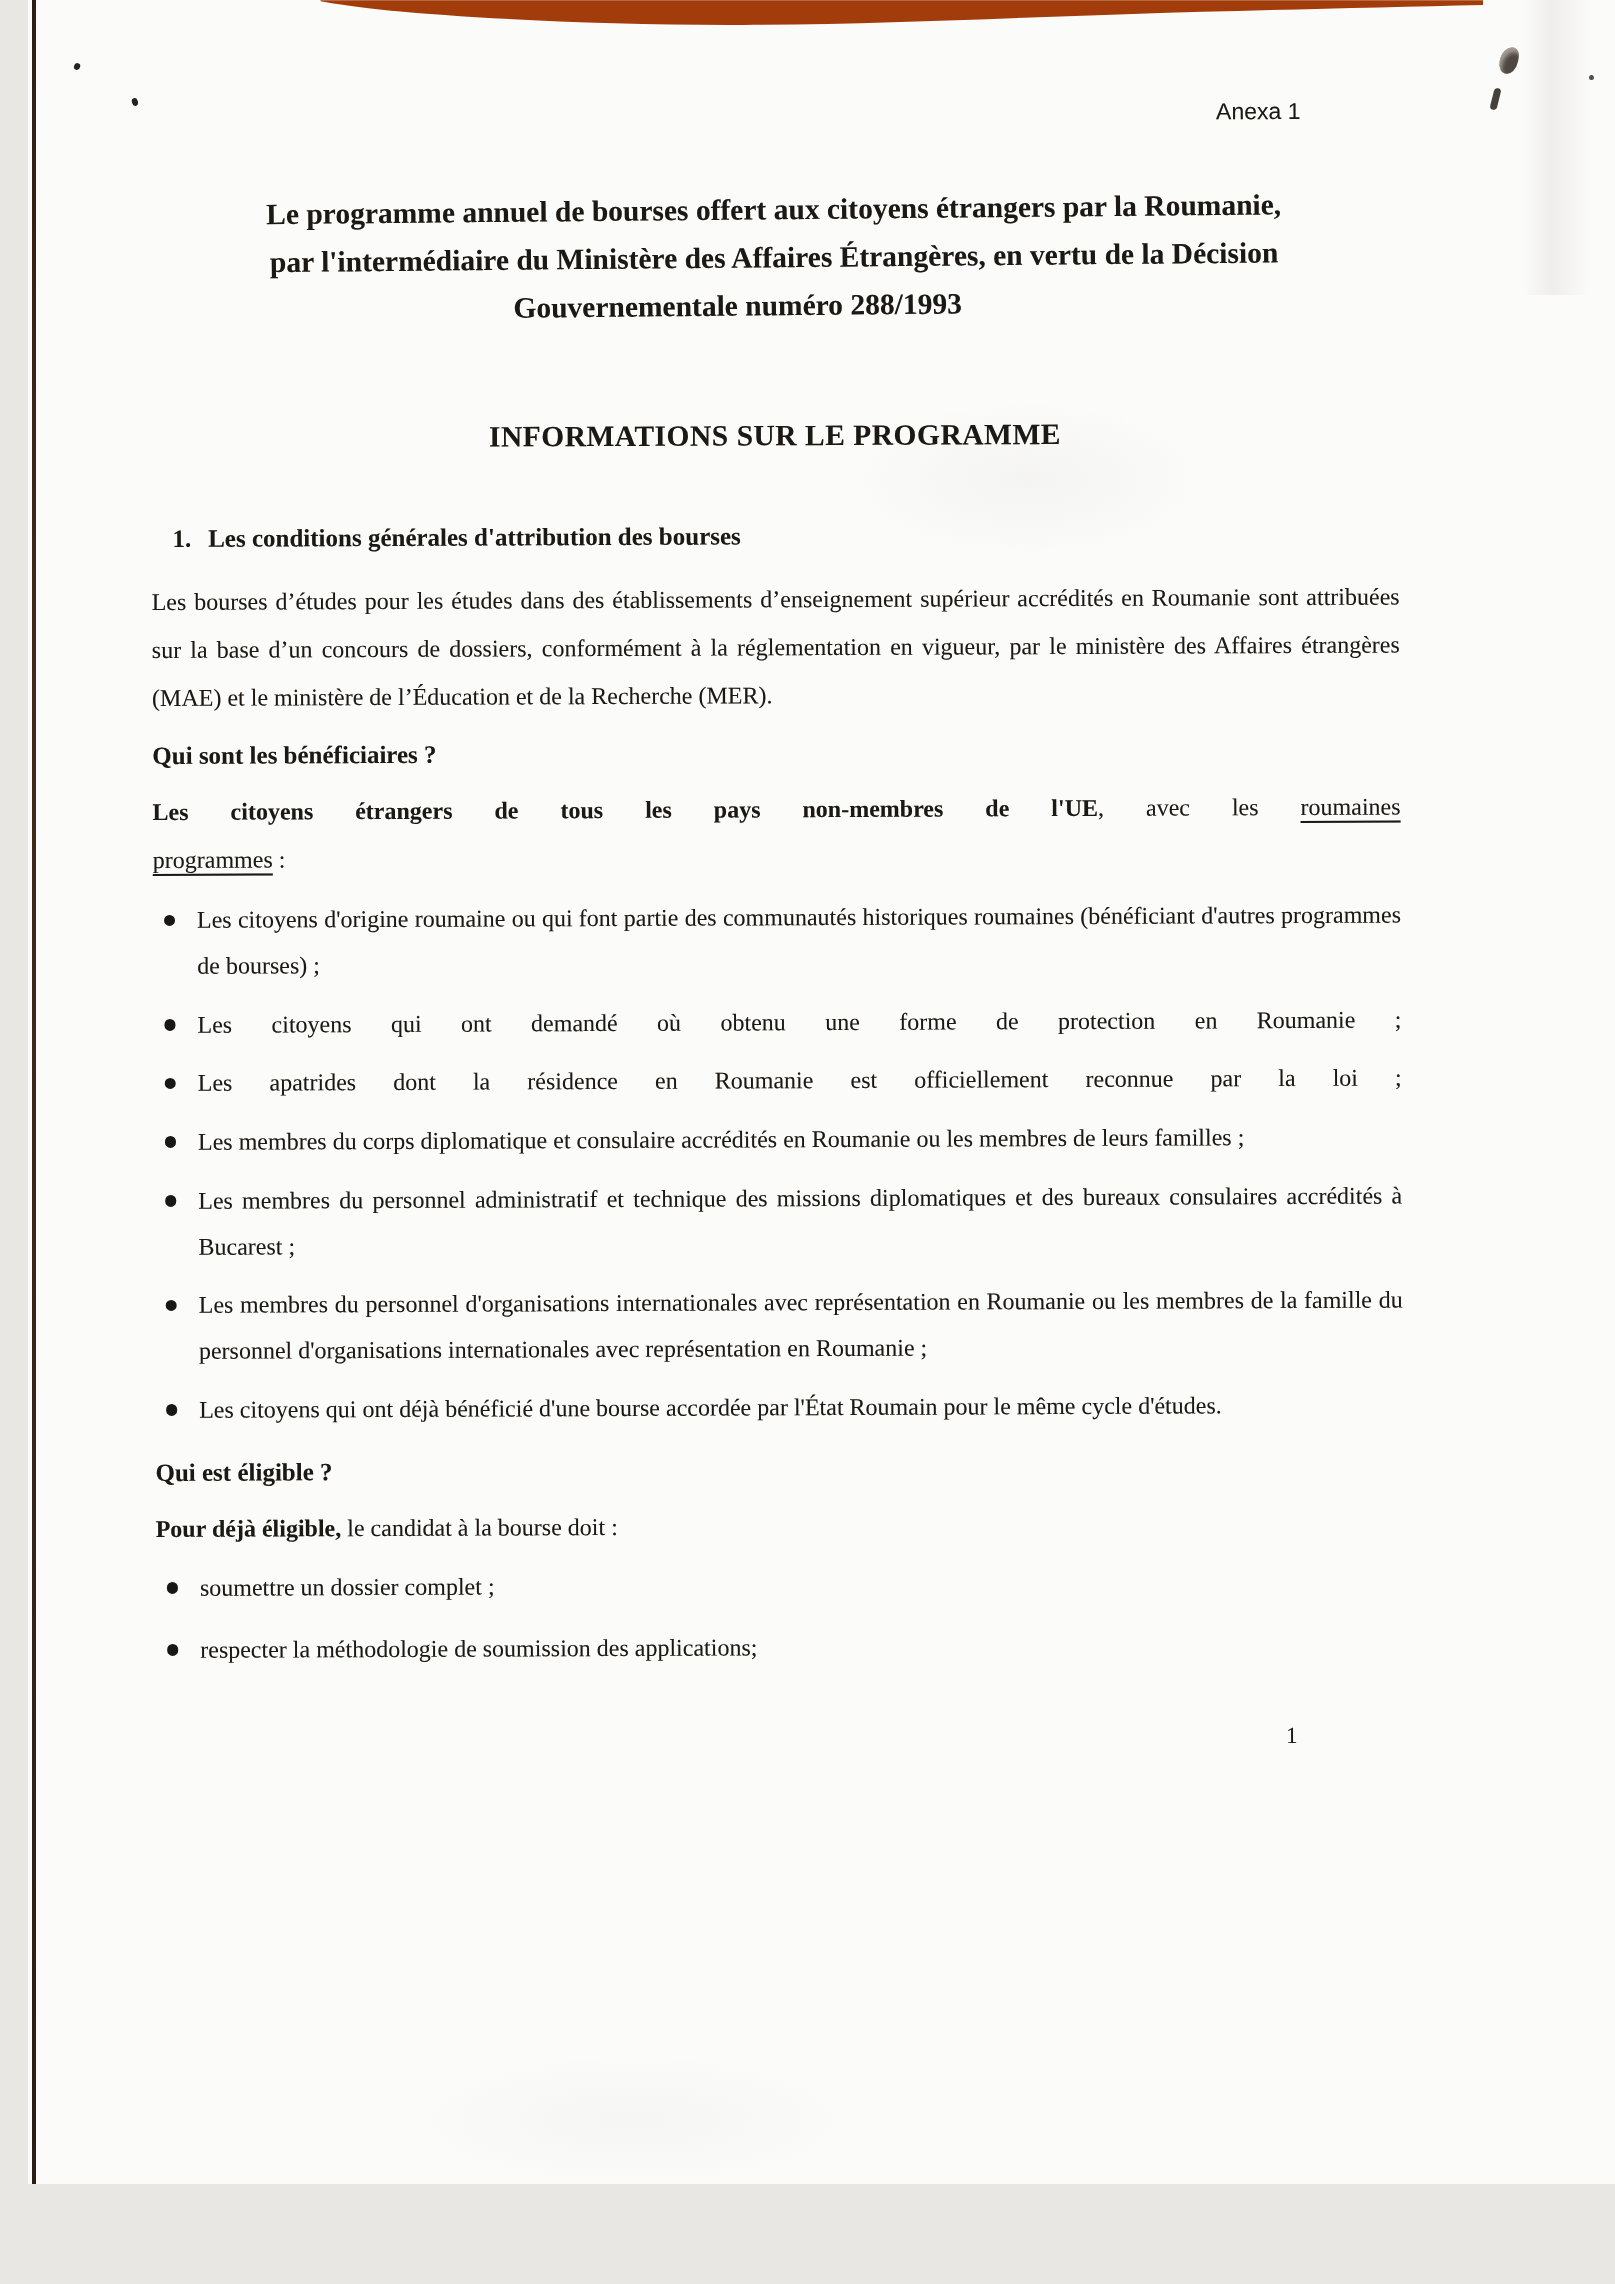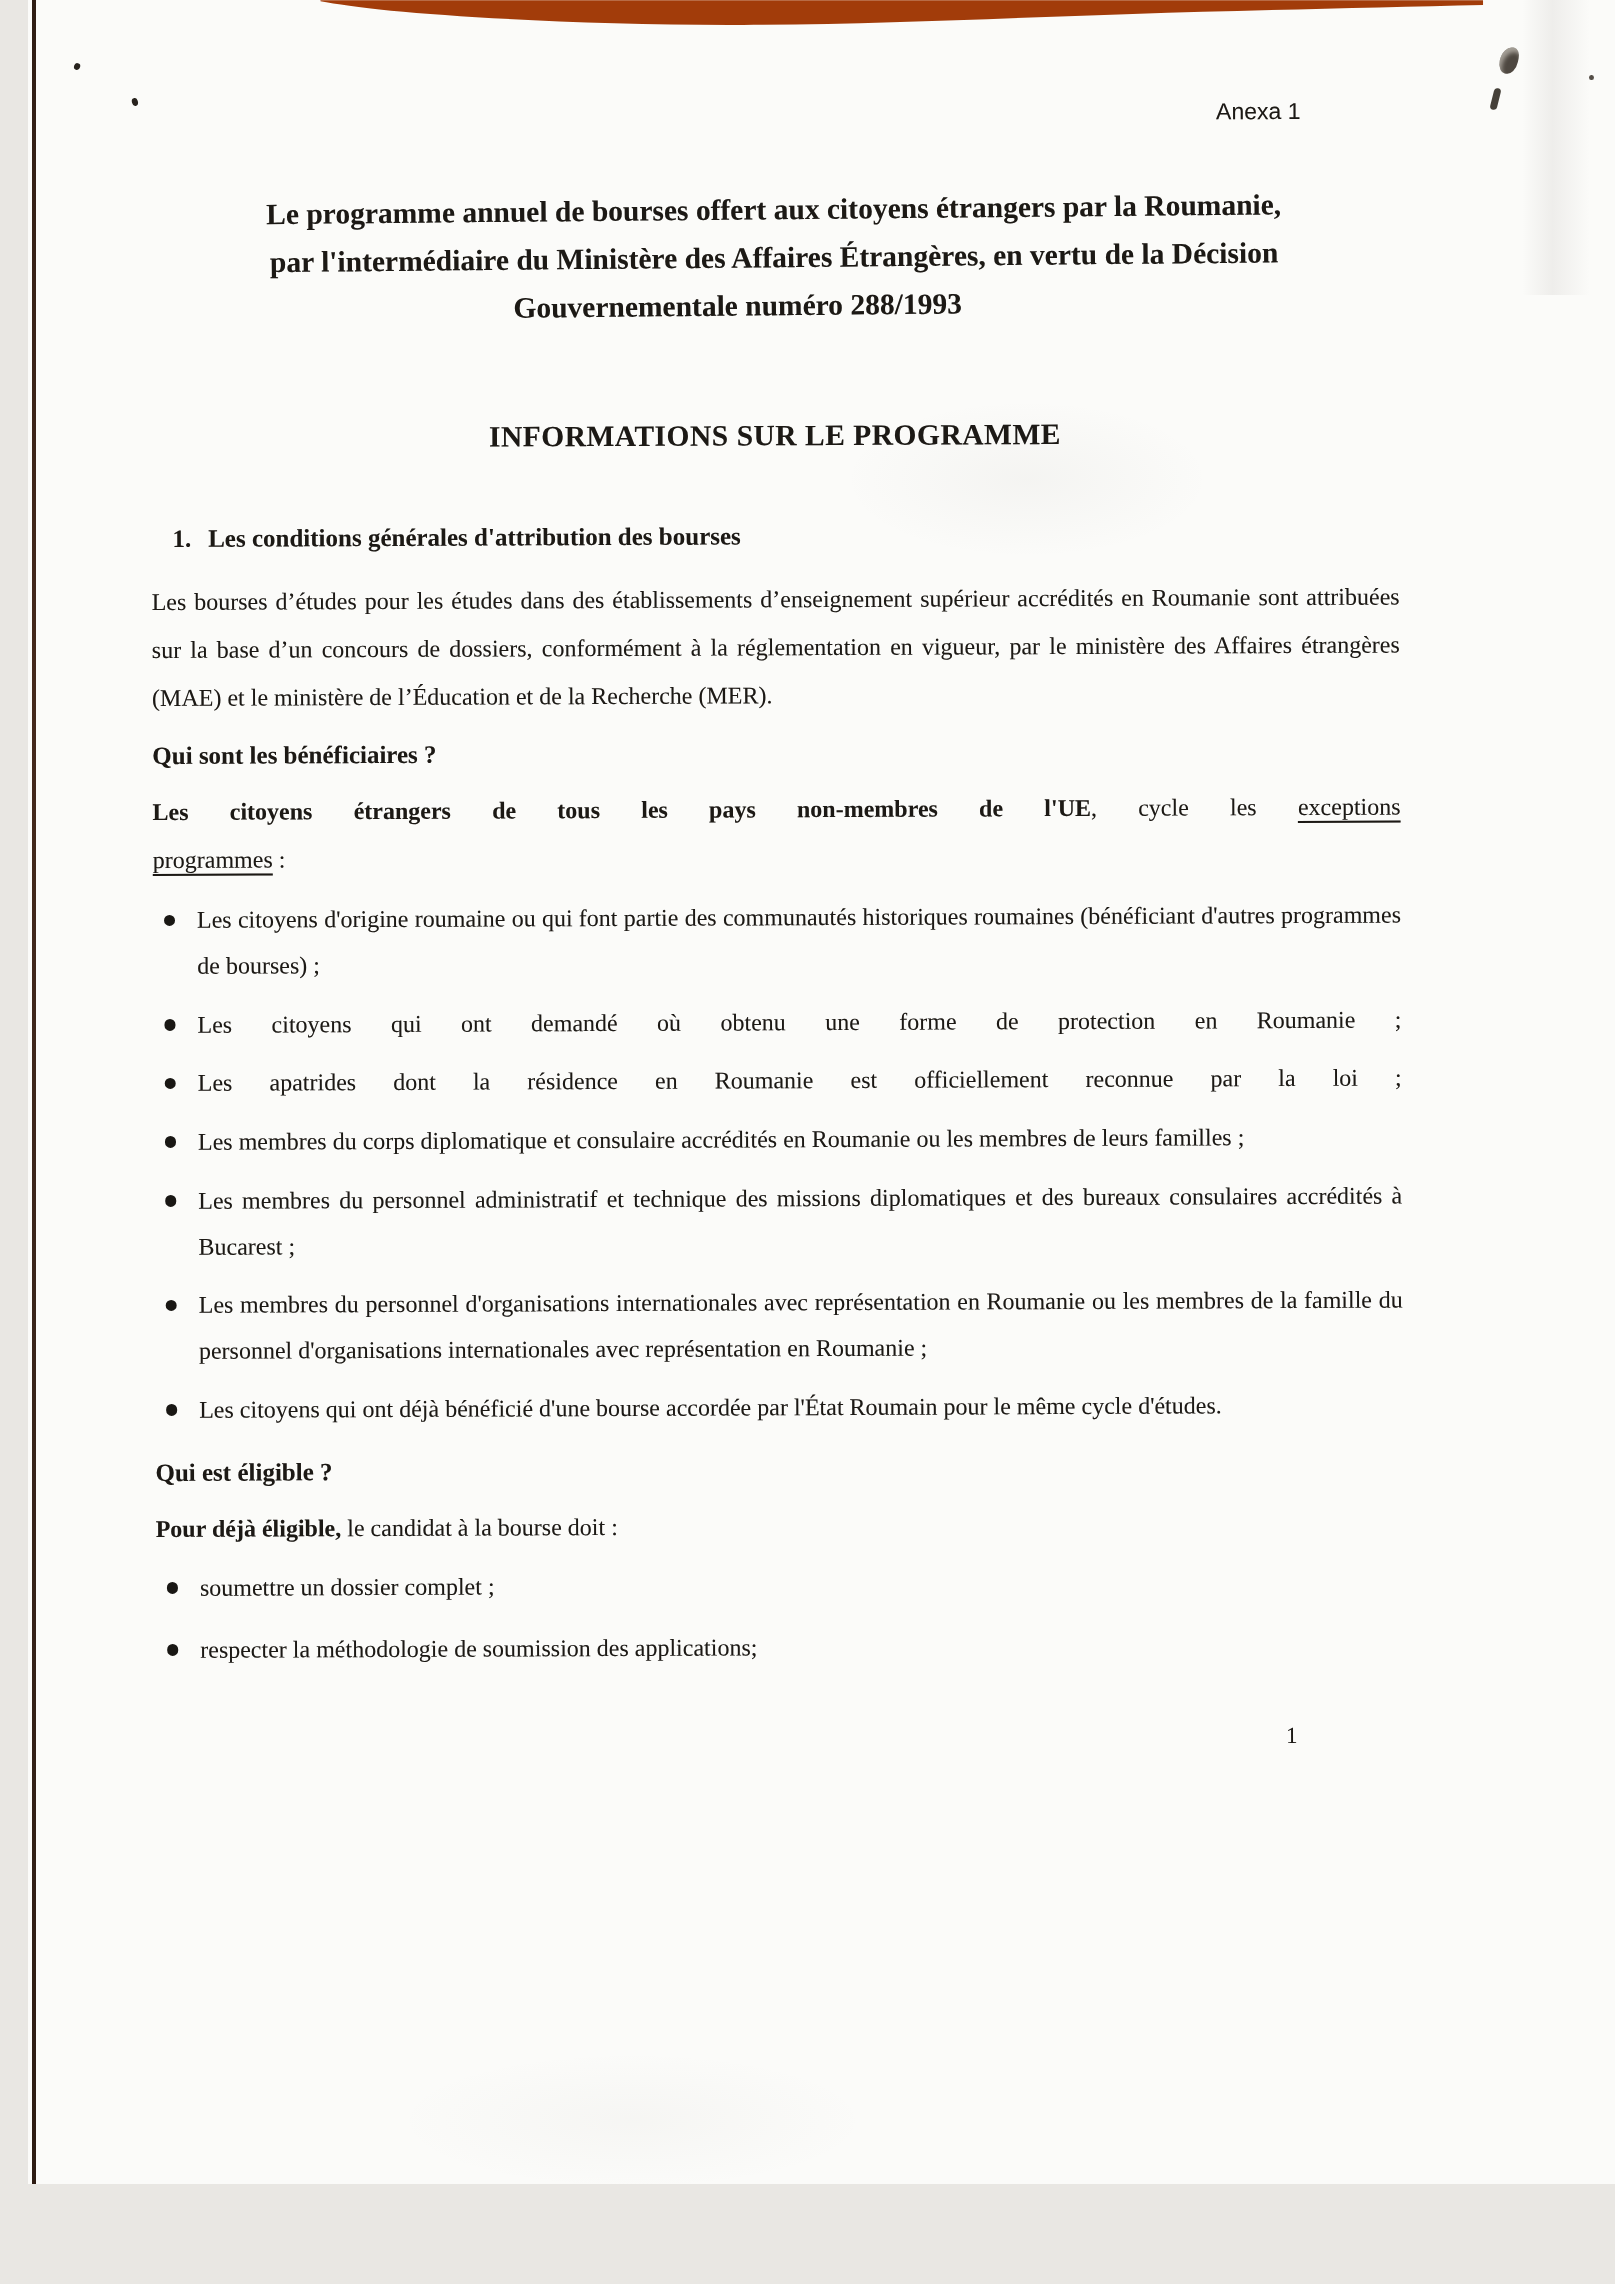--- a/index.html
+++ b/index.html
@@ -145,21 +145,21 @@
     <div class="doc-subtitle">INFORMATIONS SUR LE PROGRAMME</div>
 
     <div class="sec-heading">
       <span class="sec-num">1.</span><span class="sec-title">Les conditions générales d'attribution des bourses</span>
     </div>
 
     <p class="body-para">Les bourses d’études pour les études dans des établissements d’enseignement supérieur accrédités en Roumanie sont attribuées sur la base d’un concours de dossiers, conformément à la réglementation en vigueur, par le ministère des Affaires étrangères (MAE) et le ministère de l’Éducation et de la Recherche (MER).</p>
 
     <div class="sub-heading">Qui sont les bénéficiaires&nbsp;?</div>
 
-    <div class="intro-line1"><span class="b">Les citoyens étrangers de tous les pays non-membres de l'UE</span><span>, cycle les </span><span class="u">exceptions</span></div>
+    <div class="intro-line1"><span class="b">Les citoyens étrangers de tous les pays non-membres de l'UE</span><span>, avec les </span><span class="u">roumaines</span></div>
     <div class="intro-line2"><span class="u">programmes</span><span>&nbsp;:</span></div>
 
     <ul class="bullets benef">
       <li>Les citoyens d'origine roumaine ou qui font partie des communautés historiques roumaines (bénéficiant d'autres programmes de bourses)&nbsp;;</li>
       <li>Les citoyens qui ont demandé où obtenu une forme de protection en Roumanie&nbsp;;</li>
       <li>Les apatrides dont la résidence en Roumanie est officiellement reconnue par la loi&nbsp;;</li>
       <li>Les membres du corps diplomatique et consulaire accrédités en Roumanie ou les membres de leurs familles&nbsp;;</li>
       <li>Les membres du personnel administratif et technique des missions diplomatiques et des bureaux consulaires accrédités à Bucarest&nbsp;;</li>
       <li>Les membres du personnel d'organisations internationales avec représentation en Roumanie ou les membres de la famille du personnel d'organisations internationales avec représentation en Roumanie&nbsp;;</li>
       <li>Les citoyens qui ont déjà bénéficié d'une bourse accordée par l'État Roumain pour le même cycle d'études.</li>

